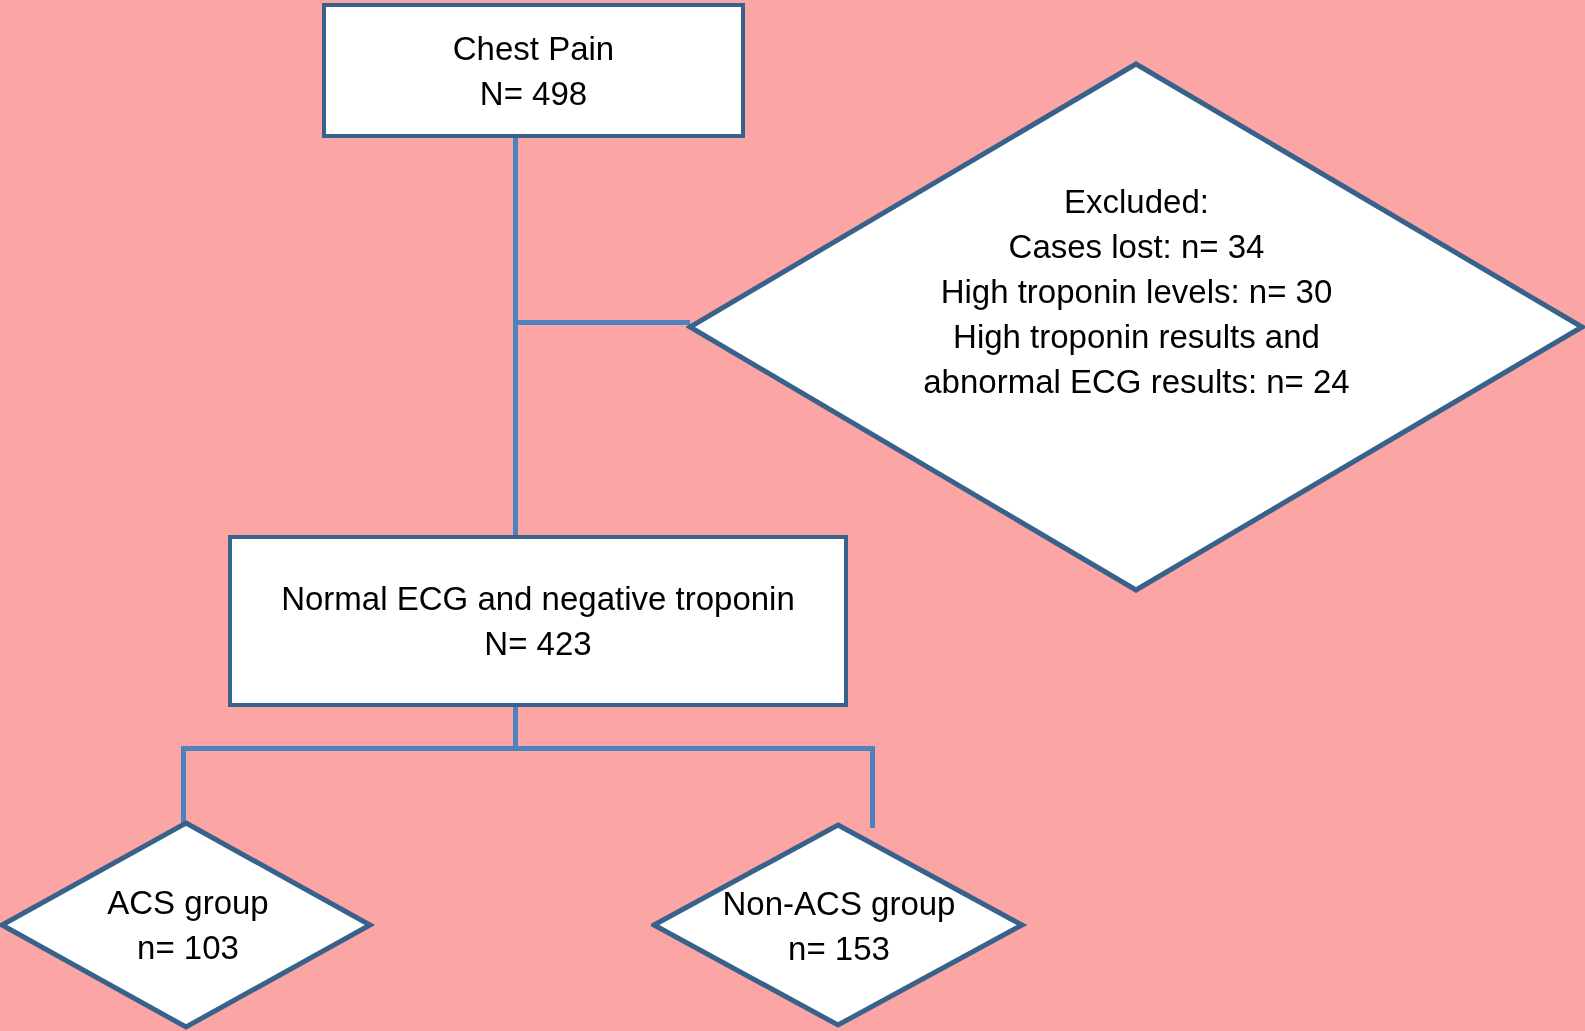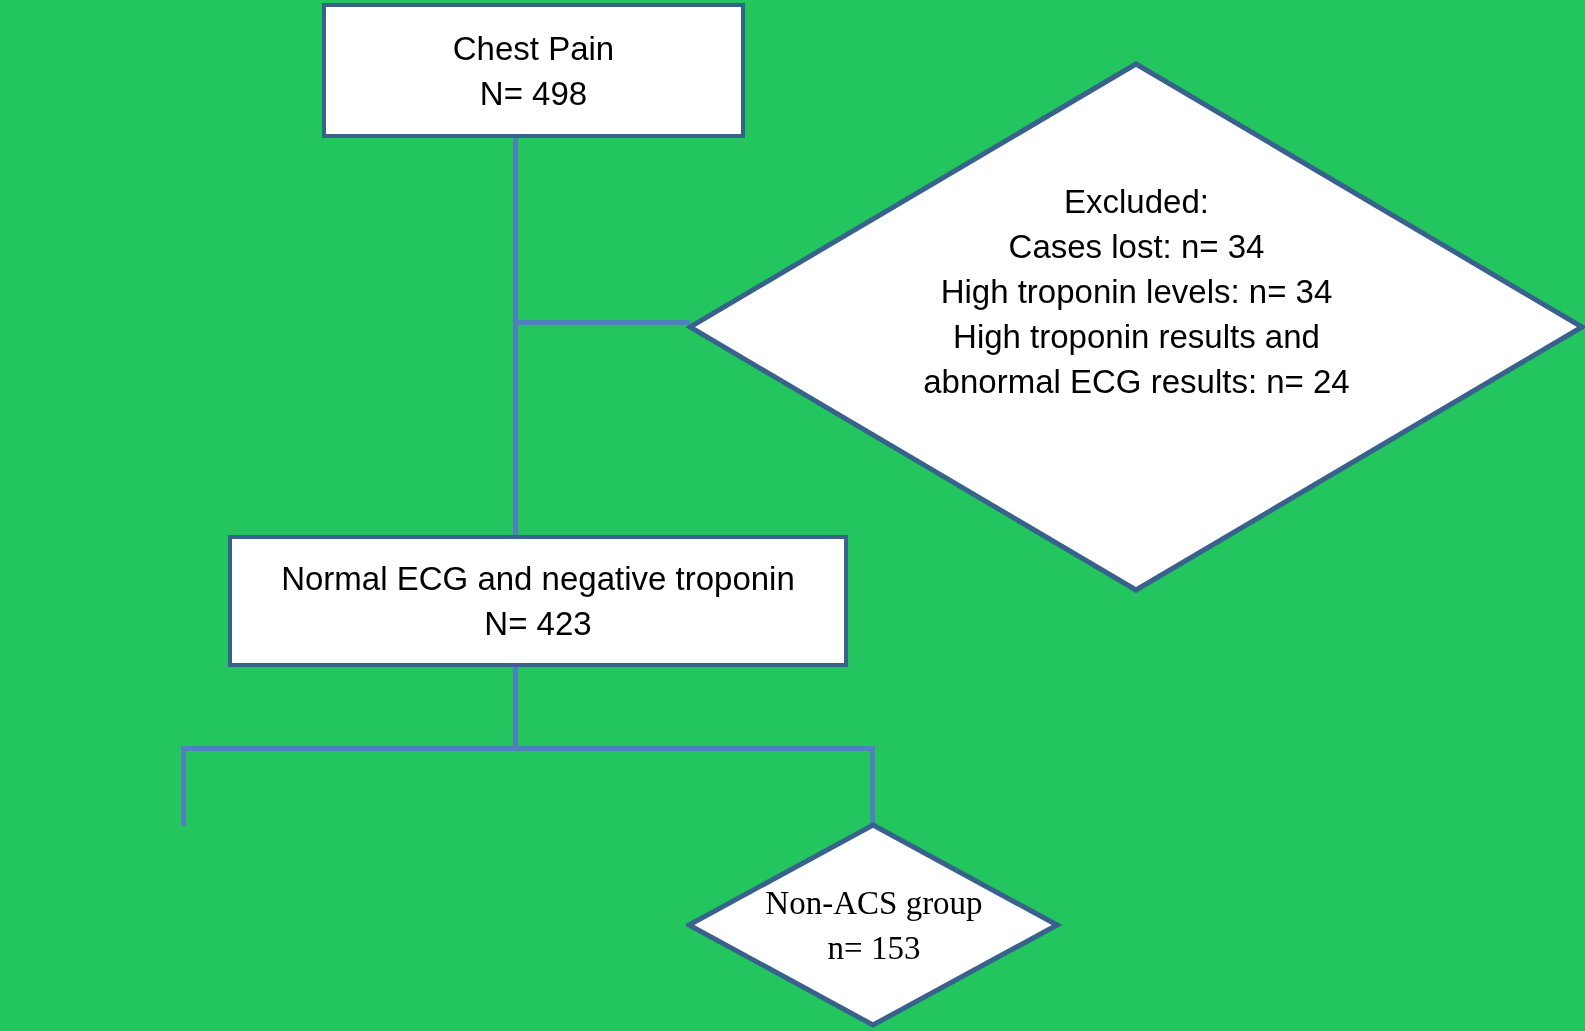--- a/index.html
+++ b/index.html
@@ -4,21 +4,21 @@
 <style>
   html, body {
     margin: 0;
     padding: 0;
     background: #ffffff;
   }
   .canvas {
     position: relative;
     width: 1585px;
     height: 1031px;
-    background: #22c55e;
+    background: #fca5a5;
     overflow: hidden;
     font-family: "Liberation Sans", "DejaVu Sans", sans-serif;
     color: var(--text, #000);
   }
   .connector {
     position: absolute;
     background: var(--connector, #4F81BD);
     z-index: 1;
   }
   .rect-node {
@@ -89,33 +89,42 @@
     <span class="line">N= 498</span>
   </div>
 
   <div class="diamond-node" style="left:686px; top:58px; width:901px; height:538px;">
     <svg width="901" height="538" viewBox="0 0 901 538">
       <polygon points="450,6 896,269 450,532 4,269"></polygon>
     </svg>
     <div class="diamond-text nudge-up">
       <span class="line">Excluded:</span>
       <span class="line">Cases lost: n= 34</span>
-      <span class="line">High troponin levels: n= 34</span>
+      <span class="line">High troponin levels: n= 30</span>
       <span class="line">High troponin results and</span>
       <span class="line">abnormal ECG results: n= 24</span>
     </div>
   </div>
 
-  <div class="rect-node" style="left:228px; top:535px; width:620px; height:132px;align-items:center;">
+  <div class="rect-node" style="left:228px; top:535px; width:620px; height:172px;align-items:center;">
     <span class="line">Normal ECG and negative troponin</span>
     <span class="line">N= 423</span>
   </div>
 
+  <div class="diamond-node" style="left:0px; top:818px; width:376px; height:213px;">
+    <svg width="376" height="213" viewBox="0 0 376 213">
+      <polygon points="186,5 370,107 186,209 2,107"></polygon>
+    </svg>
+    <div class="diamond-text">
+      <span class="line">ACS group</span>
+      <span class="line">n= 103</span>
+    </div>
+  </div>
 
-  <div class="diamond-node" style="left:686px; top:820px; width:376px; height:211px;font-family:Liberation Serif, serif;">
+  <div class="diamond-node" style="left:651px; top:820px; width:376px; height:211px;">
     <svg width="376" height="211" viewBox="0 0 376 211">
       <polygon points="187,5 371,105 187,205 3,105"></polygon>
     </svg>
     <div class="diamond-text">
       <span class="line">Non-ACS group</span>
       <span class="line">n= 153</span>
     </div>
   </div>
 
 </div>

